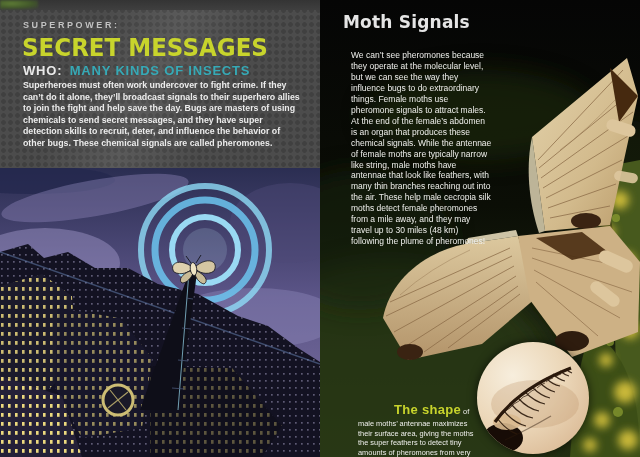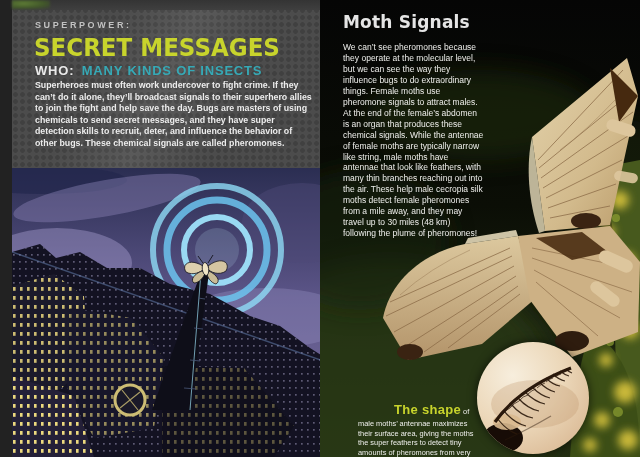--- a/index.html
+++ b/index.html
@@ -1,18 +1,18 @@
 <!DOCTYPE html>
 <html><head>
 <meta charset="utf-8">
 <style>
   html,body{margin:0;padding:0;background:#222;}
   .spread{position:relative;width:640px;height:457px;overflow:hidden;
           font-family:"Liberation Sans",sans-serif;display:flex;}
-  .page{position:relative;width:320px;height:457px;overflow:hidden;padding-left:12px;}
+  .page{position:relative;width:320px;height:457px;overflow:hidden;}
 
   
   .panel{position:relative;width:320px;height:168px;background-color:#4c4c4c;
          background-image:
            linear-gradient(115deg, rgba(255,255,255,0) 28%, rgba(255,255,255,.08) 48%, rgba(255,255,255,0) 68%),
            radial-gradient(circle, #404040 2.1px, rgba(0,0,0,0) 2.6px);
          background-size:auto,7px 7px;}
   .panel-topband{position:absolute;left:0;top:0;width:320px;height:10px;
                  background:linear-gradient(#343434,#3f3f3f);}
   .corner-frag{position:absolute;left:0;top:0;width:38px;height:9px;
@@ -32,21 +32,21 @@
               color:#ececec;font-size:8.8px;font-weight:bold;line-height:1.32;}
   .art{position:relative;width:320px;height:289px;background:#2a2d52;}
   .art svg{display:block;}
 
   
   .page.right{background:#060604;}
   .photo-svg{position:absolute;left:0;top:0;z-index:0;}
   .r-heading{position:absolute;z-index:3;left:23px;top:12px;margin:0;color:#e5e5e5;
              font-family:"DejaVu Sans","Liberation Sans",sans-serif;
              font-size:17px;font-weight:800;letter-spacing:.2px;}
-  .r-body{position:absolute;z-index:3;left:23px;top:42px;width:141px;margin:0;
+  .r-body{position:absolute;z-index:3;left:23px;top:42px;width:141px;margin:8px;
           color:#efefec;font-size:8.5px;line-height:1.29;font-weight:500;}
   .f-cap{position:absolute;z-index:3;left:160px;top:122px;width:66px;
          font-size:7.5px;line-height:1.32;color:#eeeeea;}
   .f-cap .cap-lead{display:block;color:#3fb3c4;font-weight:bold;font-size:8.5px;
                    line-height:1.2;width:48px;margin-bottom:2px;}
   .inset{position:absolute;z-index:2;left:157px;top:342px;width:112px;height:112px;
          border-radius:50%;overflow:hidden;box-shadow:0 0 10px rgba(0,0,0,.65);
          background:radial-gradient(circle at 32% 30%, #f7eedd 0%, #ecd8ba 45%, #d4af88 100%);}
   .i-cap{position:absolute;z-index:3;left:38px;top:402px;width:120px;
          font-size:7.4px;line-height:1.3;color:#efefec;}

